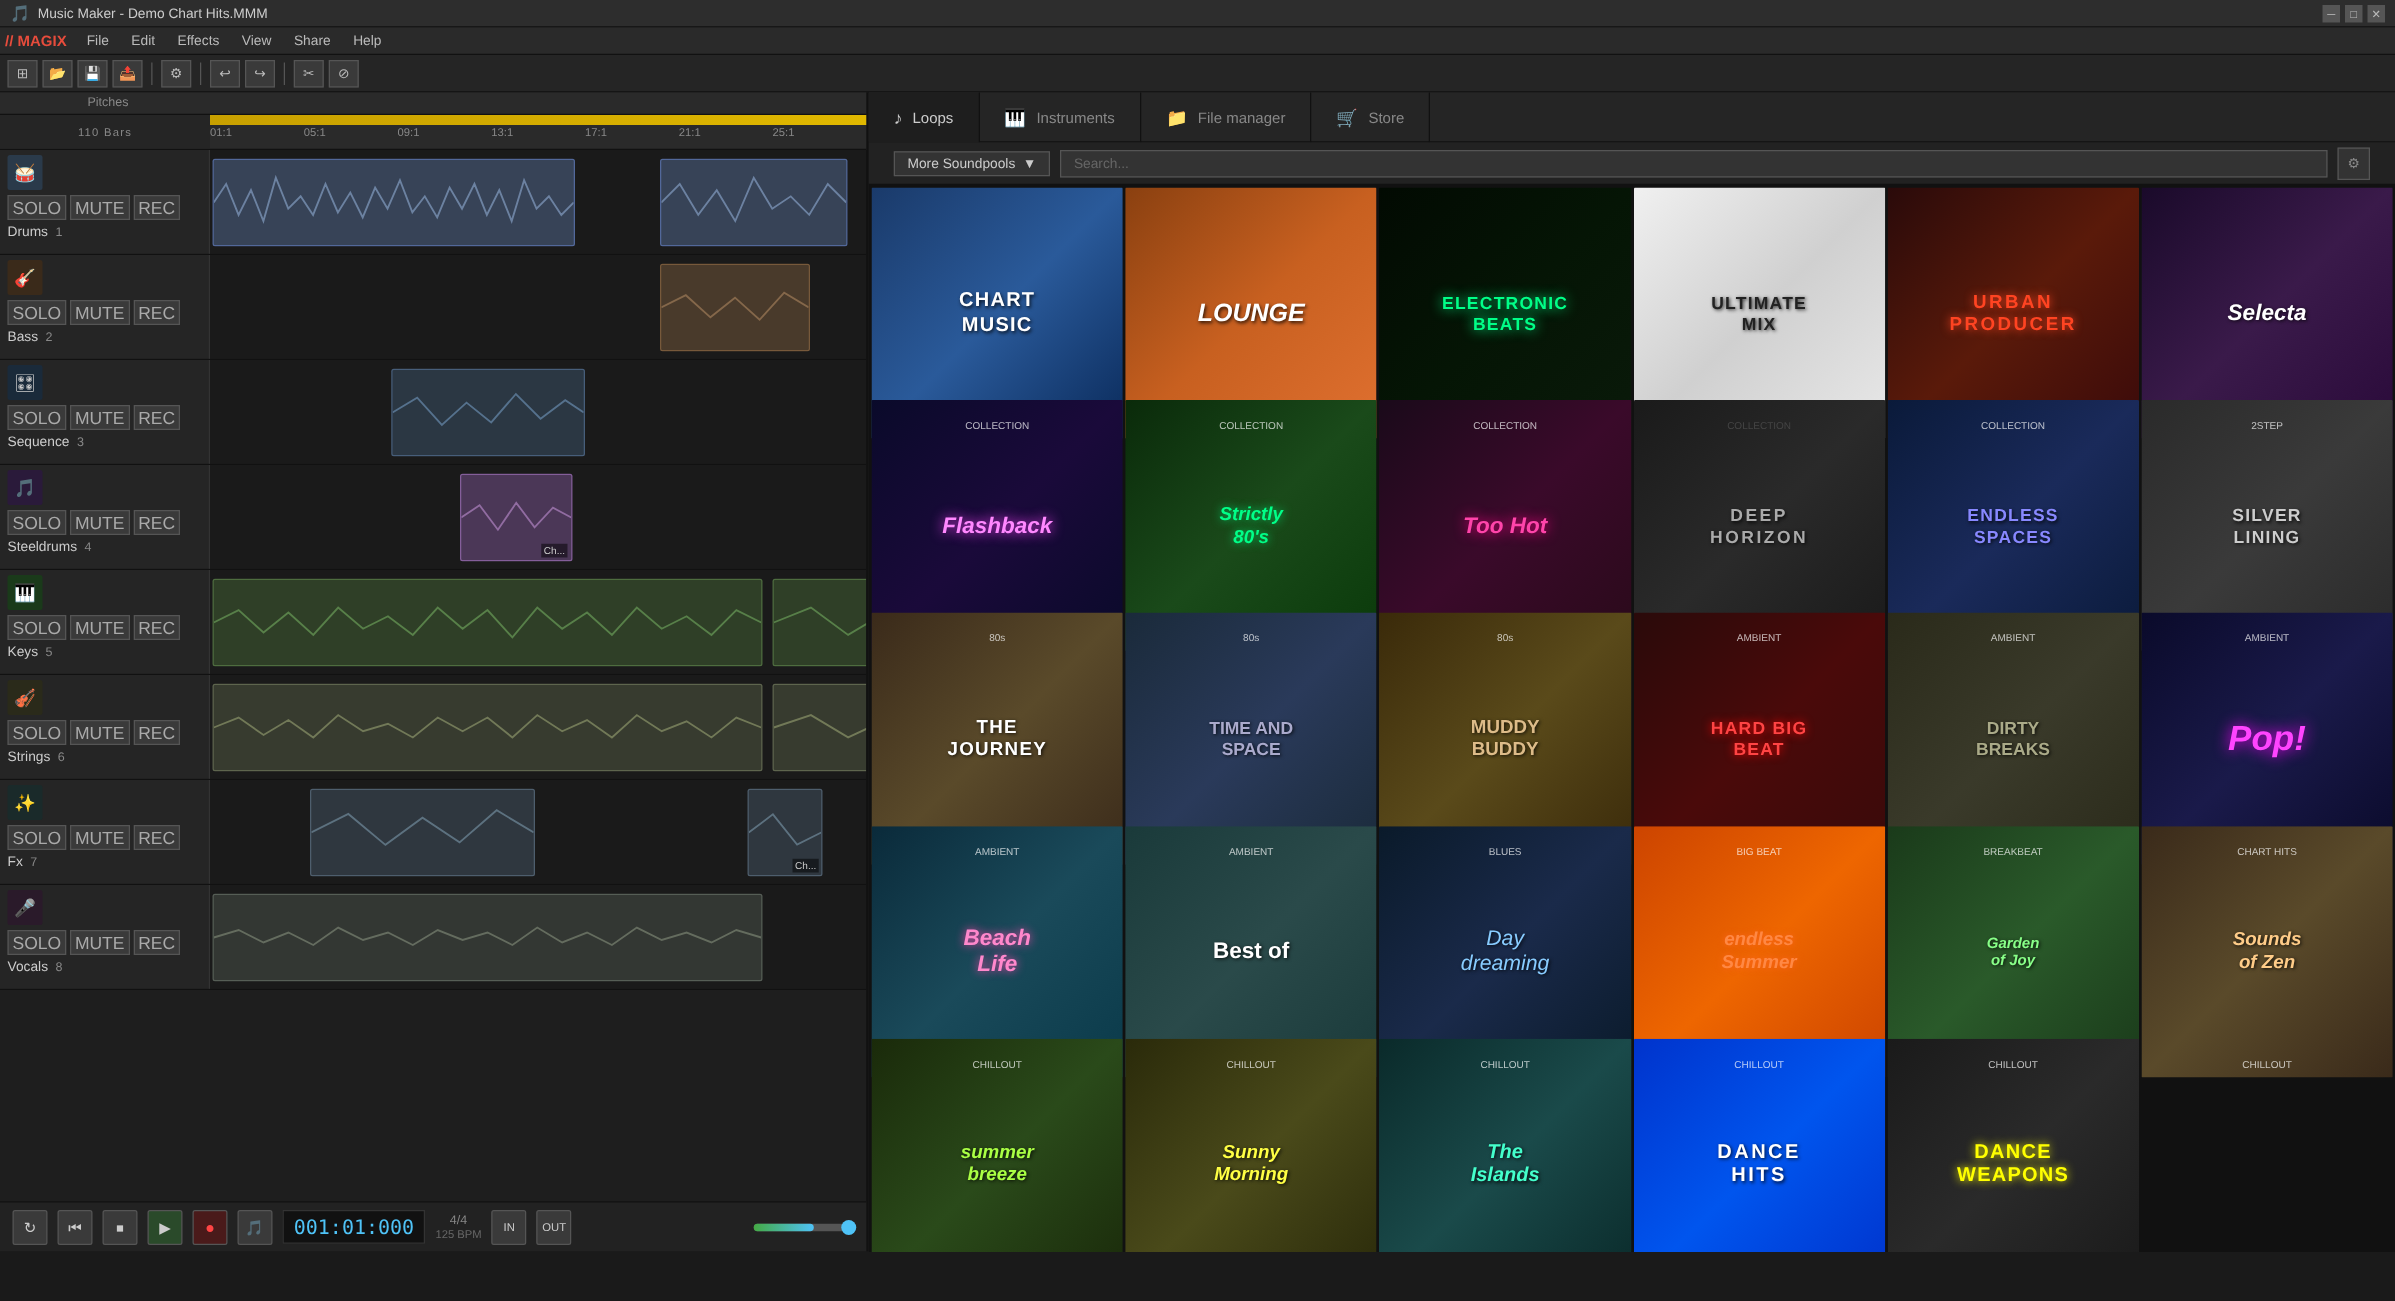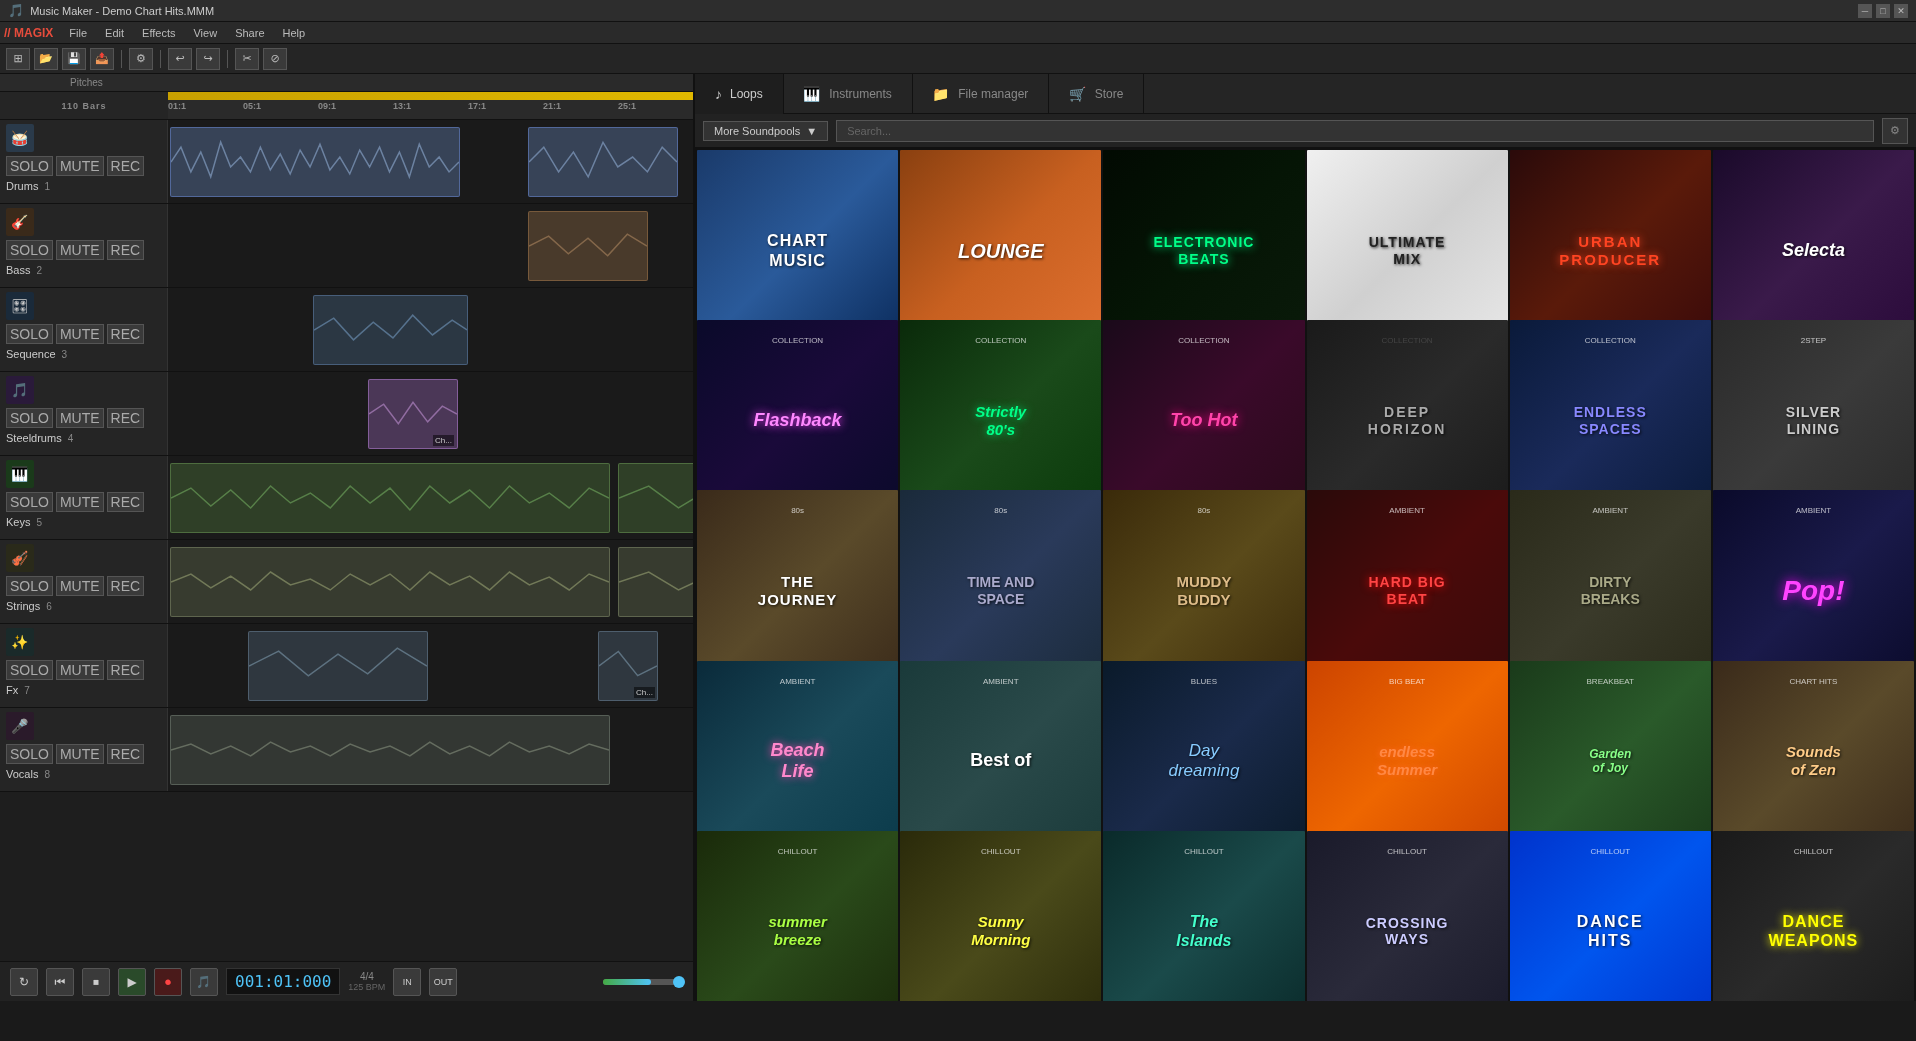--- a/index.html
+++ b/index.html
@@ -42,21 +42,20 @@
     #main { display: flex; width: 100%; height: calc(1041px - 22px - 22px - 30px - 40px); }
 
     
     #daw-panel { width: 695px; height: 100%; background: #1e1e1e; display: flex; flex-direction: column; border-right: 2px solid #111; }
 
     
     #timeline-header {
       height: 20px; background: #2a2a2a; border-bottom: 1px solid #111;
       display: flex; align-items: center; padding-left: 170px;
       position: relative;
-      font-weight: bold;
     }
 
     
     #tracks-container { flex: 1; overflow: hidden; display: flex; flex-direction: column; }
 
     
     .track-row {
       display: flex; height: 84px; border-bottom: 1px solid #111;
     }
     .track-header {
@@ -117,21 +116,21 @@
     .tab {
       padding: 0 20px; height: 40px; display: flex; align-items: center; gap: 8px;
       font-size: 12px; color: #888; cursor: pointer; border-right: 1px solid #111;
     }
     .tab.active { color: #ccc; background: #1e1e1e; }
     .tab-icon { font-size: 14px; }
 
     
     #soundpool-toolbar {
       height: 34px; background: #222; display: flex; align-items: center;
-      padding: 0 8px; gap: 8px; border-bottom: 1px solid #111;
+      padding: 0 20px; gap: 8px; border-bottom: 1px solid #111;
     }
     #soundpool-dropdown {
       background: #333; border: 1px solid #555; color: #ccc;
       padding: 3px 10px; font-size: 11px; cursor: pointer;
       display: flex; align-items: center; gap: 6px;
     }
     #search-box {
       flex: 1; background: #333; border: 1px solid #555; color: #ccc;
       padding: 4px 10px; font-size: 11px;
     }
@@ -690,26 +689,20 @@
         </div>
       </div>
 
       <div class="sp-card">
         <div class="sp-card-bg" style="background: linear-gradient(135deg, #0a2a2a 0%, #1a4a4a 50%, #0a2a2a 100%);">
           <div class="sp-title" style="color:#44ffcc; font-size:16px; font-weight:900; font-style:italic;">The<br>Islands</div>
 
         </div>
       </div>
 
-      <div class="sp-card">
-        <div class="sp-card-bg" style="background: linear-gradient(135deg, #1a1a2a 0%, #2a2a3a 50%, #1a1a2a 100%);">
-          <div class="sp-title" style="color:#ccccff; font-size:14px; font-weight:900; text-transform:uppercase; letter-spacing:1px;">CROSSING<br>WAYS</div>
-
-        </div>
-      </div>
 
       <div class="sp-card">
         <div class="sp-card-bg" style="background: linear-gradient(135deg, #0033cc 0%, #0055ee 50%, #0033cc 100%);">
           <div class="sp-title" style="color:#ffffff; font-size:16px; font-weight:900; text-transform:uppercase; letter-spacing:2px;">DANCE<br>HITS</div>
 
         </div>
       </div>
 
       <div class="sp-card">
         <div class="sp-card-bg" style="background: linear-gradient(135deg, #1a1a1a 0%, #2a2a2a 50%, #1a1a1a 100%);">

